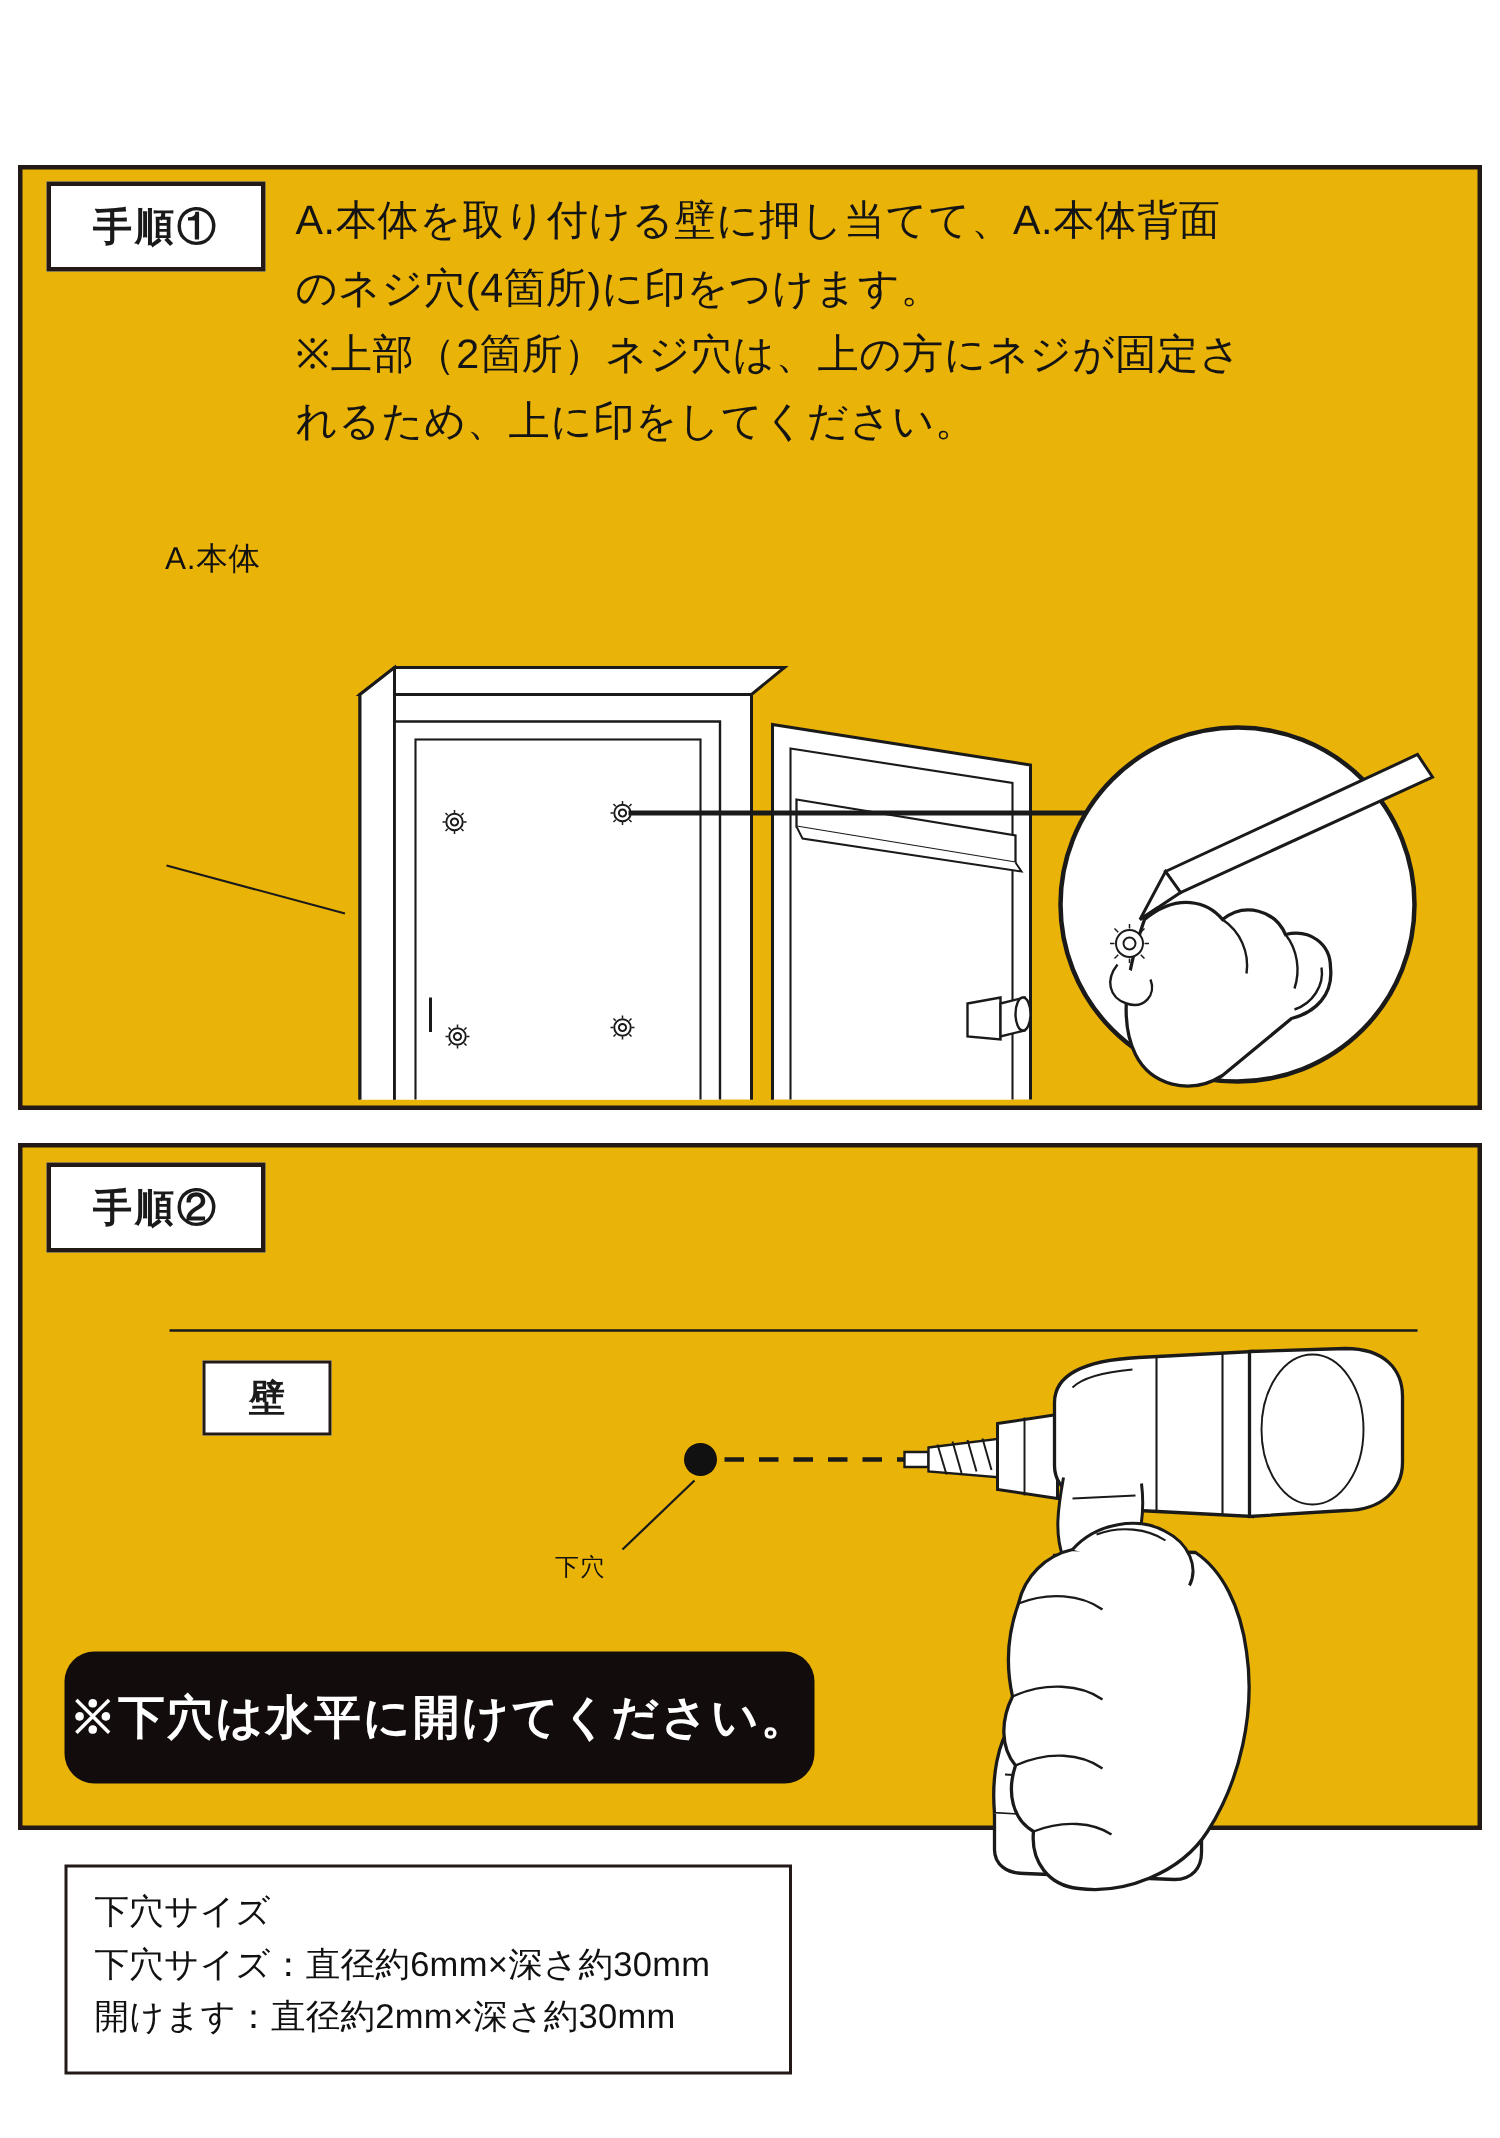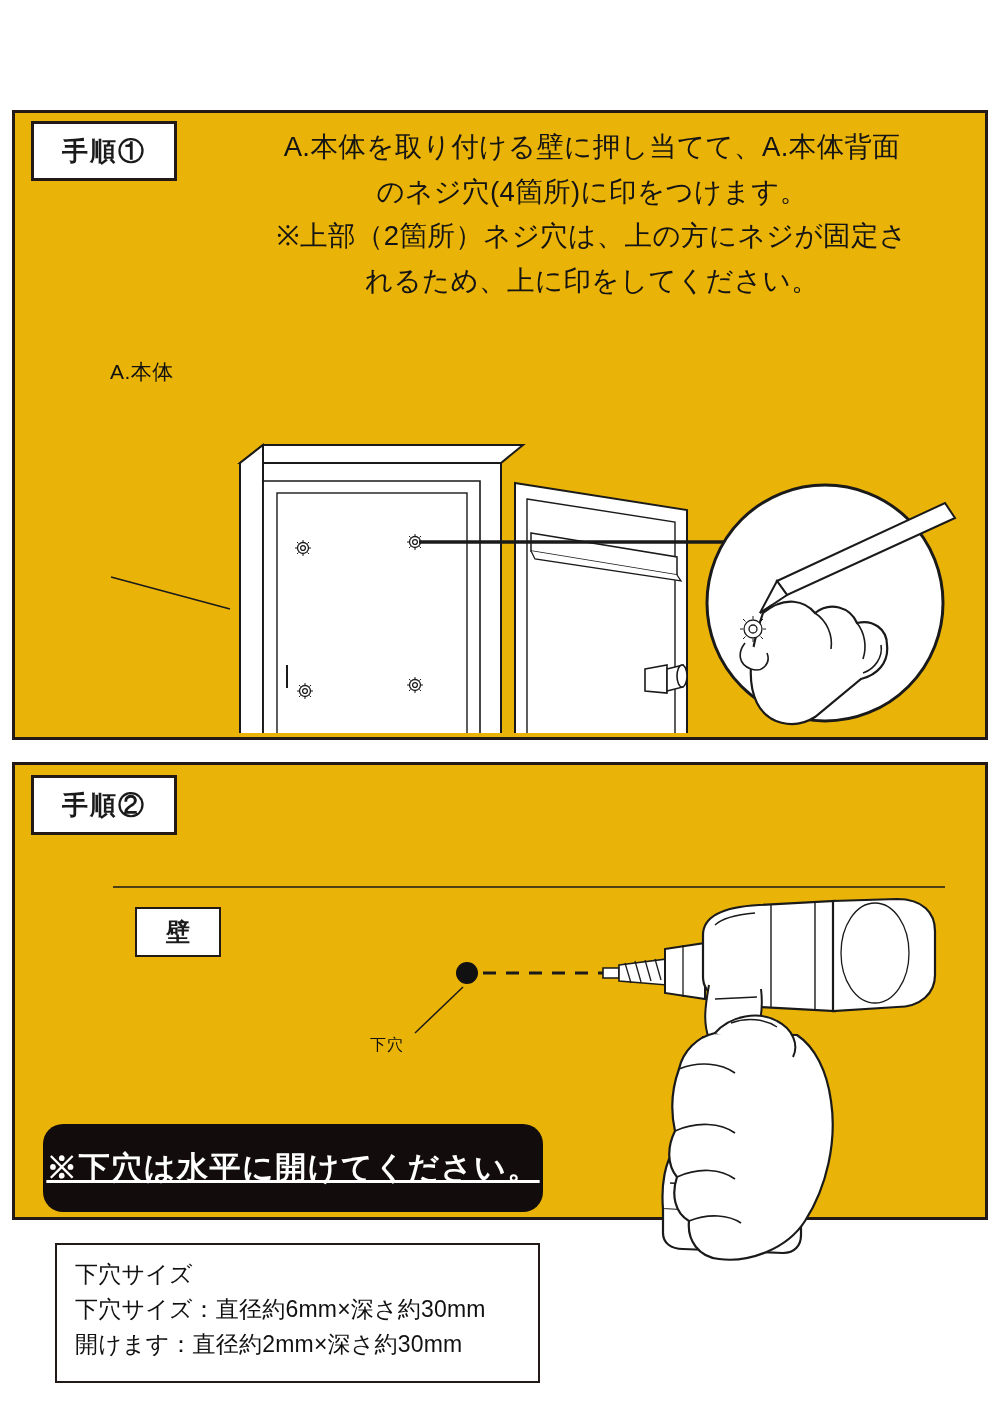--- a/index.html
+++ b/index.html
@@ -70,21 +70,21 @@
   #badge-2 { left: 16px; top: 10px; width: 146px; height: 60px; }
 
   .step-text {
     position: absolute;
     font-size: 27.5px;
     line-height: 1.62;
     letter-spacing: 0.4px;
     color: #141414;
     white-space: pre-wrap;
   }
-  #text-1 { left: 182px; top: 12px; width: 790px; text-align: center; }
+  #text-1 { left: 182px; top: 12px; width: 790px; }
   #text-2 { left: 190px; top: 16px; width: 780px; }
 
   
   .figure1 {
     position: absolute;
     left: 0; top: 200px;
     width: 970px;
     height: 420px;
   }
   .label-hontai {
@@ -124,39 +124,38 @@
     left: 355px;
     top: 270px;
     font-size: 16px;
     letter-spacing: 1px;
     color: #111;
   }
 
   .notice-pill {
     position: absolute;
     left: 28px;
-    top: 359px;
+    top: 336px;
     width: 500px;
     height: 88px;
     background: #120d0c;
     border-radius: 20px;
     display: flex;
     align-items: center;
     justify-content: center;
     color: #ffffff;
     font-size: 31px;
     font-weight: bold;
     letter-spacing: 1.5px;
     box-sizing: border-box;
-    text-decoration: underline;
   }
 
   .size-box {
     position: absolute;
-    left: 40px;
+    left: 28px;
     top: 478px;
     width: 485px;
     height: 140px;
     border: 2.5px solid #231a18;
     box-sizing: border-box;
     padding: 12px 12px 0 18px;
   }
   .size-line {
     font-size: 23px;
     line-height: 1.52;

